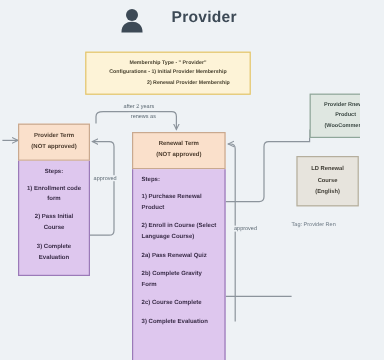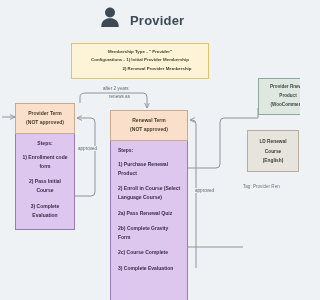--- a/index.html
+++ b/index.html
@@ -9,21 +9,21 @@
     font-family:"Liberation Sans", sans-serif;
     overflow:hidden;
     position:relative;
   }
   #canvas{position:absolute;inset:0;width:300px;height:300px;}
   svg.wires{position:absolute;left:0;top:0;width:300px;height:300px;pointer-events:none;}
 
   
   .header{
     position:absolute;left:100px;top:6px;
-    display:flex;align-items:flex-end;gap:10px;
+    display:flex;align-items:flex-start;gap:23px;
   }
   .avatar-icon{display:block;width:20px;height:22px;}
   .header-title{
     font-size:13px;font-weight:bold;color:#3d4a56;letter-spacing:.2px;
   }
 
   
   .config-box{
     position:absolute;left:71px;top:43px;width:138px;
     background:#fdf3d7;border:1px solid #e2c36a;

